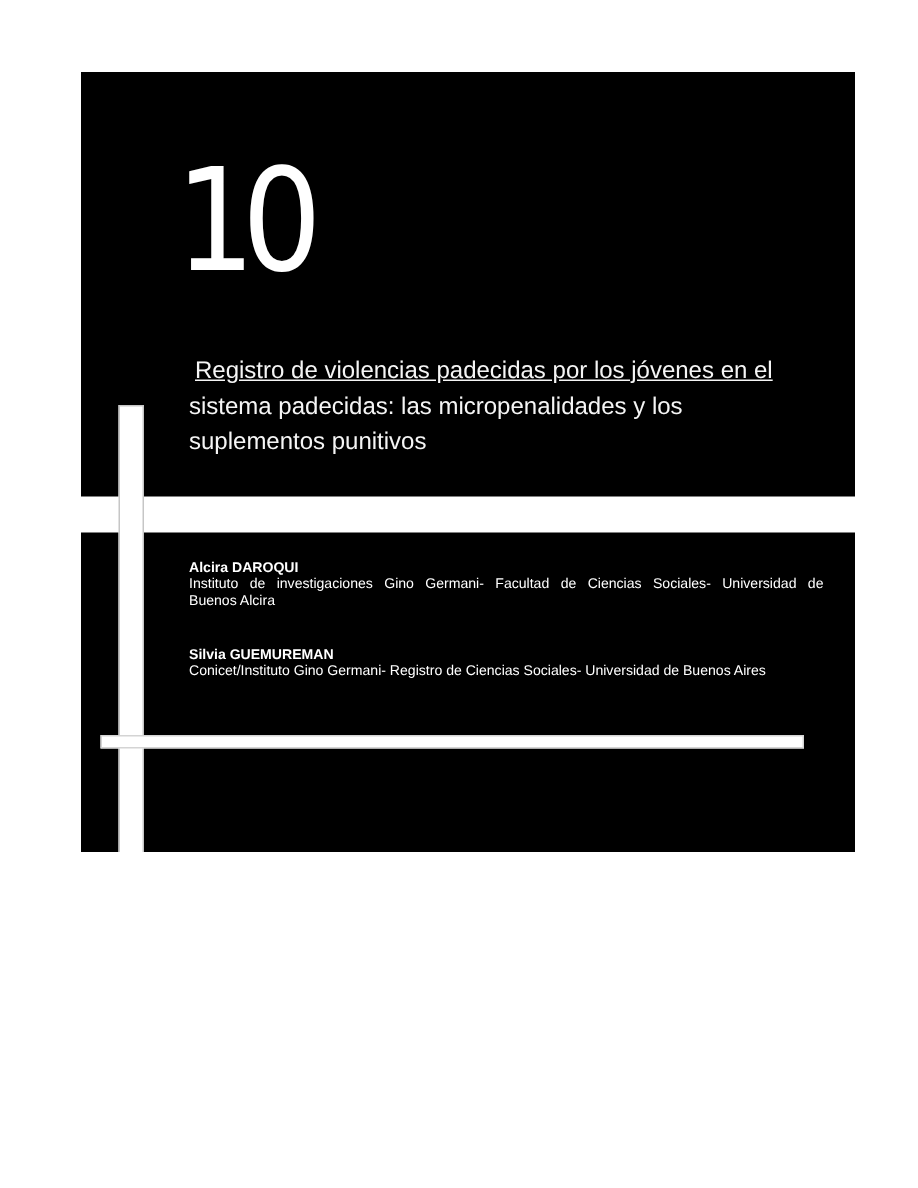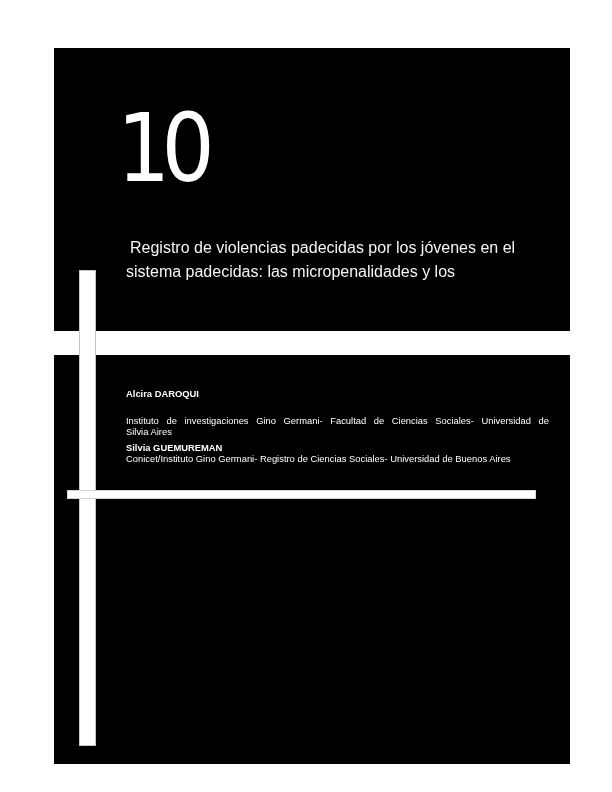--- a/index.html
+++ b/index.html
@@ -1,19 +1,19 @@
 <!DOCTYPE html>
 <html><head>
 <meta charset="utf-8">
 <style>
   html, body { margin: 0; padding: 0; background: #ffffff; }
   .page {
     position: relative;
     width: 612px;
-    height: 764px;
+    height: 568px;
     background: #ffffff;
     overflow: hidden;
     font-family: "Liberation Sans", sans-serif;
   }
   .block {
     position: absolute;
     background: #000000;
   }
   .block-a { left: 54px; top: 48px;  width: 516px; height: 283px; }
   .block-b { left: 54px; top: 355px; width: 516px; height: 412px; }
@@ -36,35 +36,35 @@
     position: absolute;
     left: 72px;            
     top: 188px;            
     width: 438px;
     color: #f5f5f5;
     font-size: 16px;
     line-height: 23.5px;
     font-weight: 400;
   }
   .title-line { display: block; }
-  .title-line:first-child { padding-left: 4px; }  
+  .title-line:first-child { padding-left: 4px; text-decoration: underline; }  
 
   .authors {
     position: absolute;
     left: 72px;            
-    top: 33px;             
+    top: 17px;             
     width: 423px;
     color: #ffffff;
     font-size: 9.4px;
     line-height: 11.2px;
   }
-  .author-group + .author-group { margin-top: 4px; }
+  .author-group + .author-group { margin-top: 24px; }
   .author-name { display: block; font-weight: 700; }
   .aff-line { display: block; }
-  .aff-line--justify { text-align: justify; text-align-last: justify; margin-top: 16px; }
+  .aff-line--justify { text-align: justify; text-align-last: justify; }
 
   .v-rule {
     position: absolute;
     left: 79px; top: 270px;
     width: 17px; height: 476px;
     background: #ffffff;
     border: 1px solid #c6c6c6;
     box-sizing: border-box;
     z-index: 2;
   }
@@ -81,30 +81,31 @@
 </head>
 <body>
 
 <div class="page">
 
   <div class="block block-a">
     <div class="chapter-number">10</div>
     <div class="chapter-title">
       <span class="title-line">Registro de violencias padecidas por los jóvenes en el</span>
       <span class="title-line">sistema padecidas: las micropenalidades y los</span>
+      <span class="title-line">suplementos punitivos</span>
     </div>
   </div>
 
   <div class="block block-b">
     <div class="authors">
 
       <div class="author-group">
         <span class="author-name">Alcira DAROQUI</span>
         <span class="aff-line aff-line--justify">Instituto de investigaciones Gino Germani- Facultad de Ciencias Sociales- Universidad de</span>
-        <span class="aff-line">Silvia Aires</span>
+        <span class="aff-line">Buenos Alcira</span>
       </div>
 
       <div class="author-group">
         <span class="author-name">Silvia GUEMUREMAN</span>
         <span class="aff-line">Conicet/Instituto Gino Germani- Registro de Ciencias Sociales- Universidad de Buenos Aires</span>
       </div>
 
     </div>
   </div>
 

